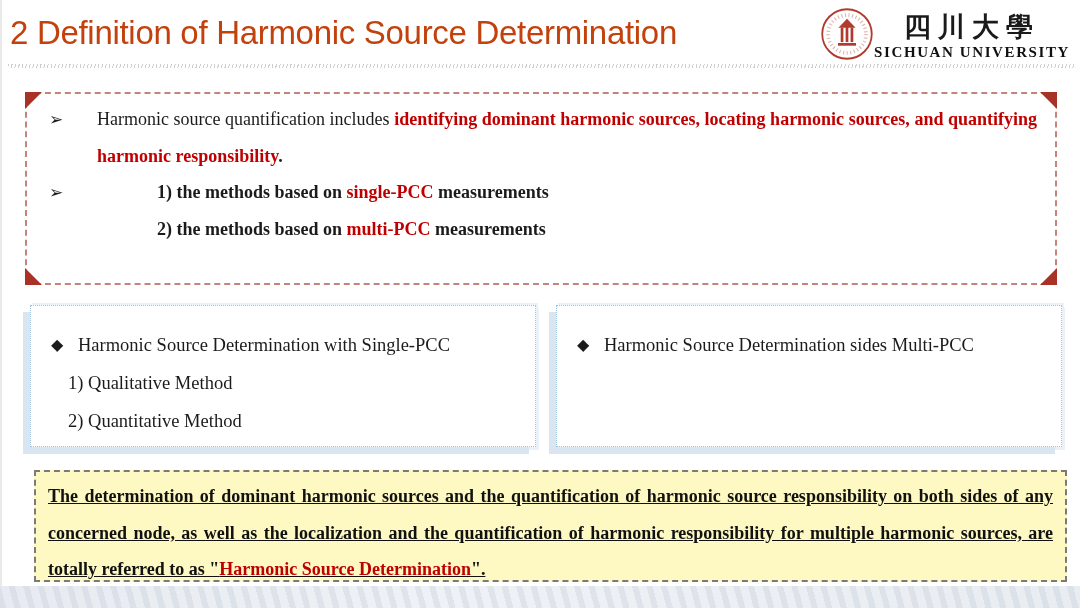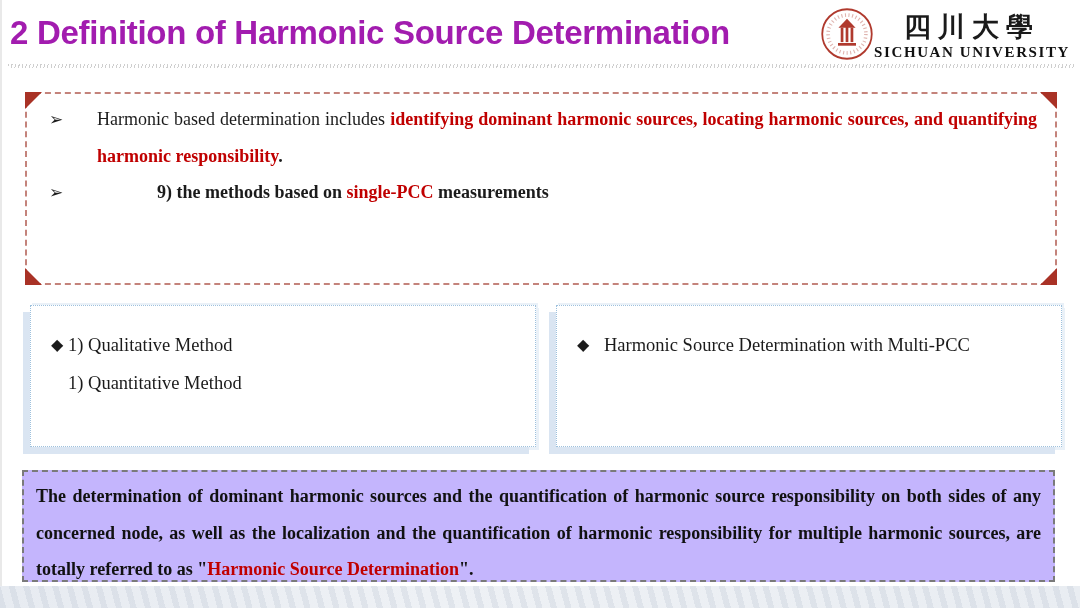--- a/index.html
+++ b/index.html
@@ -12,22 +12,22 @@
     overflow:hidden;
   }
   body::before{ 
     content:"";position:absolute;left:0;top:0;bottom:0;width:2px;
     background:#e9e9e9;
   }
   
   .slide-title{
     position:absolute;left:10px;top:14px;
     font-family:"Liberation Sans", sans-serif;
-    font-weight:bold;font-size:33px;letter-spacing:-0.3px;
-    color:#a21caf;white-space:nowrap;
+    font-weight:normal;font-size:33px;letter-spacing:-0.3px;
+    color:#c2410c;white-space:nowrap;
   }
   .title-rule{
     position:absolute;left:8px;right:6px;top:64px;height:4px;
     background:repeating-linear-gradient(105deg,#c9c9c9 0 1px,transparent 1px 3.5px);
     opacity:.9;
   }
   .logo{
     position:absolute;right:10px;top:7px;
     display:flex;align-items:center;gap:0;
   }
@@ -66,25 +66,25 @@
     padding-top:20px;
     font-size:18.5px;line-height:38px;
   }
   .panel-left{left:30px;}
   .panel-right{left:556px;}
   .panel-title{position:relative;padding-left:47px;white-space:nowrap;}
   .panel-title .marker{position:absolute;left:20px;top:0;font-size:16px;font-family:"DejaVu Sans",sans-serif;}
   .panel-item{padding-left:37px;font-weight:normal;white-space:nowrap;}
   
   .summary-box{
-    position:absolute;left:22px;top:470px;width:1033px;height:112px;
-    box-sizing:border-box;background:#c4b5fd;
+    position:absolute;left:34px;top:470px;width:1033px;height:112px;
+    box-sizing:border-box;background:#fef9c3;
     border:2px dashed #7a7a7a;
     padding:6px 12px 0 12px;
-    font-size:18px;font-weight:bold;line-height:36.6px;color:#111;
+    font-size:18px;font-weight:bold;line-height:36.6px;color:#111;text-decoration:underline;
   }
   .summary-text{text-align:justify;}
   
   .bottom-strip{
     position:absolute;left:0;right:0;bottom:0;height:22px;
     background:linear-gradient(90deg,#e7ebf1 0%,#eef1f5 40%,#e9edf2 100%);
   }
   .bottom-strip::after{
     content:"";position:absolute;inset:0;
     background:repeating-linear-gradient(75deg,rgba(180,190,205,.25) 0 6px,transparent 6px 14px);
@@ -115,44 +115,48 @@
 </div>
 
 <div class="def-box">
   <span class="fold fold-tl"></span>
   <span class="fold fold-tr"></span>
   <span class="fold fold-bl"></span>
   <span class="fold fold-br"></span>
 
   <div class="bullet-row">
     <span class="marker">➢</span>
-    <span>Harmonic based determination includes </span><span class="red">identifying dominant harmonic sources, locating harmonic sources, and quantifying harmonic responsibility</span><b>.</b>
+    <span>Harmonic source quantification includes </span><span class="red">identifying dominant harmonic sources, locating harmonic sources, and quantifying harmonic responsibility</span><b>.</b>
   </div>
 
   <div class="bullet-row" style="text-align:left;">
     <span class="marker">➢</span>
   </div>
 
   <div class="num-item">
-    <span>9) the methods based on </span><span class="red">single-PCC</span><span> measurements</span>
+    <span>1) the methods based on </span><span class="red">single-PCC</span><span> measurements</span>
+  </div>
+  <div class="num-item">
+    <span>2) the methods based on </span><span class="red">multi-PCC</span><span> measurements</span>
   </div>
 </div>
 
 <div class="panel panel-left">
   <div class="panel-title">
     <span class="marker">◆</span>
+    <span>Harmonic Source Determination with Single-PCC</span>
   </div>
   <div class="panel-item">1) Qualitative Method</div>
-  <div class="panel-item">1) Quantitative Method</div>
+  <div class="panel-item">2) Quantitative Method</div>
 </div>
 
 <div class="panel panel-right">
   <div class="panel-title">
     <span class="marker">◆</span>
-    <span>Harmonic Source Determination with Multi-PCC</span>
+    <span>Harmonic Source Determination sides Multi-PCC</span>
   </div>
 </div>
 
 <div class="summary-box">
   <div class="summary-text">
     <span>The determination of dominant harmonic sources and the quantification of harmonic source responsibility on both sides of any concerned node, as well as the localization and the quantification of harmonic responsibility for multiple harmonic sources, are totally referred to as "</span><span class="red">Harmonic Source Determination</span><span>".</span>
   </div>
 </div>
 
 <div class="bottom-strip"></div>

